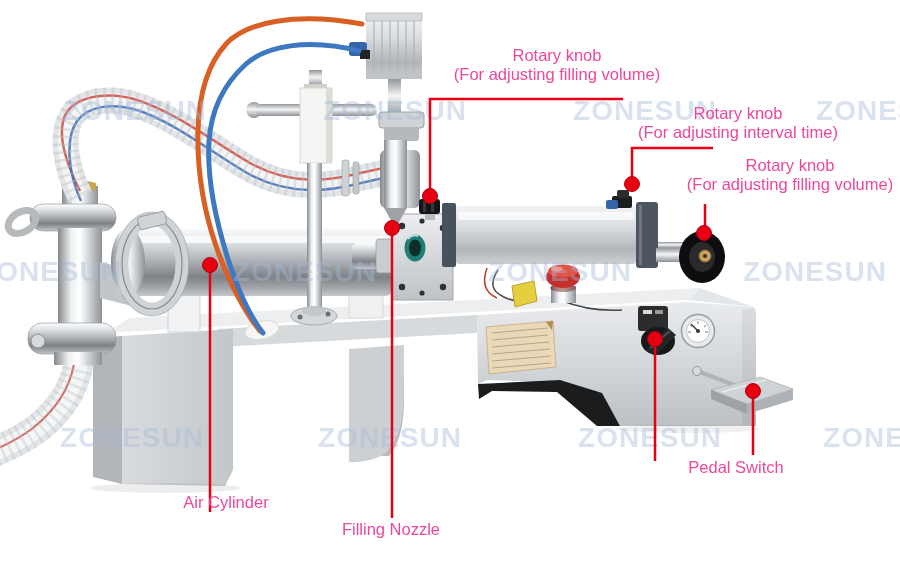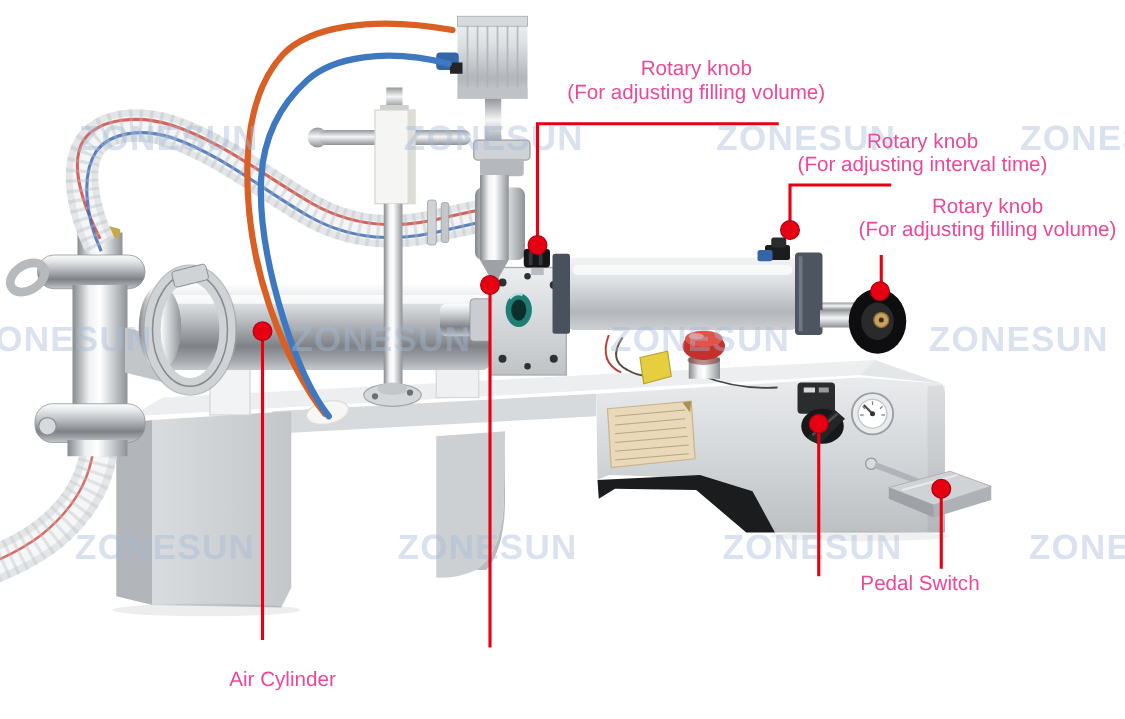--- a/index.html
+++ b/index.html
@@ -340,17 +340,20 @@
   </div>
   <div class="anno-label" style="left:625px;top:156px;width:330px">
     <span>Rotary knob</span>
     <span>(For adjusting filling volume)</span>
   </div>
   <div class="anno-label" style="left:475px;top:463px;width:330px">
   </div>
   <div class="anno-label" style="left:651px;top:458px;width:170px">
     <span>Pedal Switch</span>
   </div>
-  <div class="anno-label" style="left:136px;top:535px;width:180px">
+  <div class="anno-label" style="left:136px;top:493px;width:180px">
     <span>Air Cylinder</span>
   </div>
+  <div class="anno-label" style="left:296px;top:520px;width:190px">
+    <span>Filling Nozzle</span>
+  </div>
 
 </div>
 
 </body></html>

